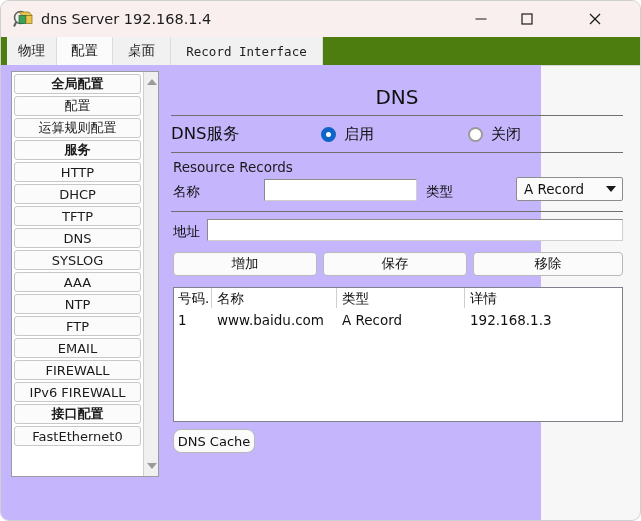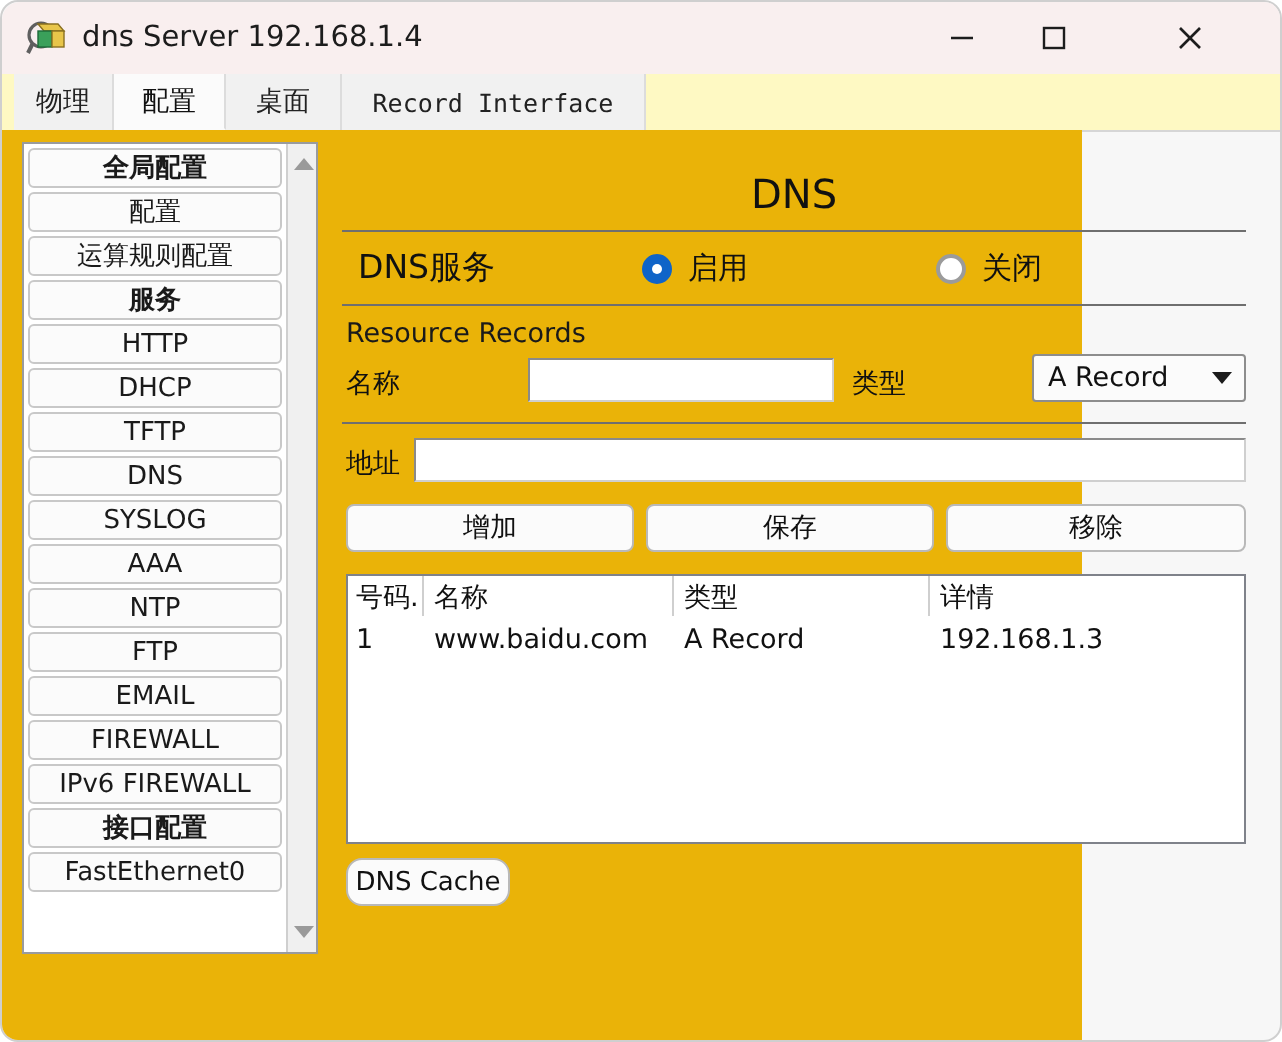--- a/index.html
+++ b/index.html
@@ -59,21 +59,21 @@
   #btn-max { right: 92px; }
   #btn-close { right: 24px; }
   .winbtn svg { display: block; }
 
   
   #tabbar {
     position: absolute;
     left: 0; top: 36px;
     width: 641px;
     height: 28px;
-    background: #fef9c3;
+    background: #4d7c0f;
     border-bottom: 1px solid #d6d6d6;
   }
   .tab {
     position: absolute;
     top: 0;
     height: 28px;
     display: flex;
     align-items: center;
     justify-content: center;
     font-size: 13.5px;
@@ -93,21 +93,21 @@
   #tab-2 { left: 112px; width: 58px; }
   #tab-3 { left: 170px; width: 152px; }
   #tab-3 .tab-label { font-family: "DejaVu Sans Mono", monospace; font-size: 12.5px; }
 
   
   #content {
     position: absolute;
     left: 0; top: 64px;
     width: 540px;
     height: 456px;
-    background: #eab308;
+    background: #c4b5fd;
   }
 
   
   #sidebar {
     position: absolute;
     left: 10px; top: 6px;
     width: 148px;
     height: 406px;
     box-sizing: border-box;
     background: #ffffff;
@@ -196,21 +196,21 @@
     width: 452px;
     height: 1px;
     background: #6f6f6f;
   }
   #hr-1 { top: 44px; }
   #hr-2 { top: 81px; }
   #hr-3 { top: 140px; }
 
   #dns-service-label {
     position: absolute;
-    left: 8px; top: 52px;
+    left: 0; top: 52px;
     font-size: 16.5px;
     color: #111;
   }
   .radio-group {
     position: absolute;
     display: flex;
     align-items: center;
     cursor: default;
   }
   #radio-on  { left: 150px; top: 54px; }

